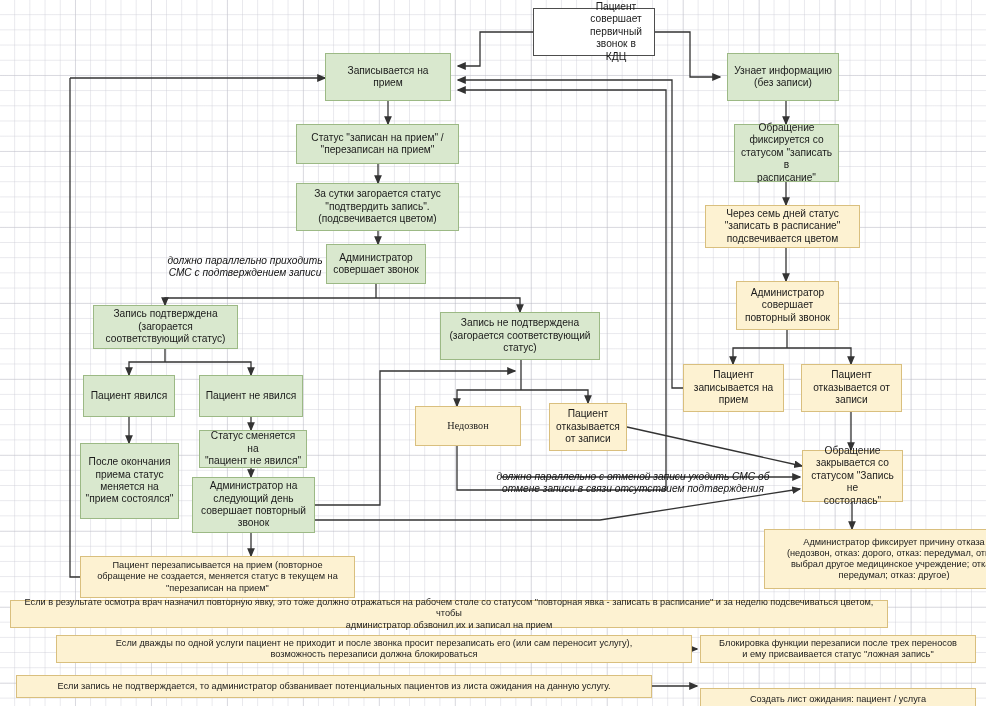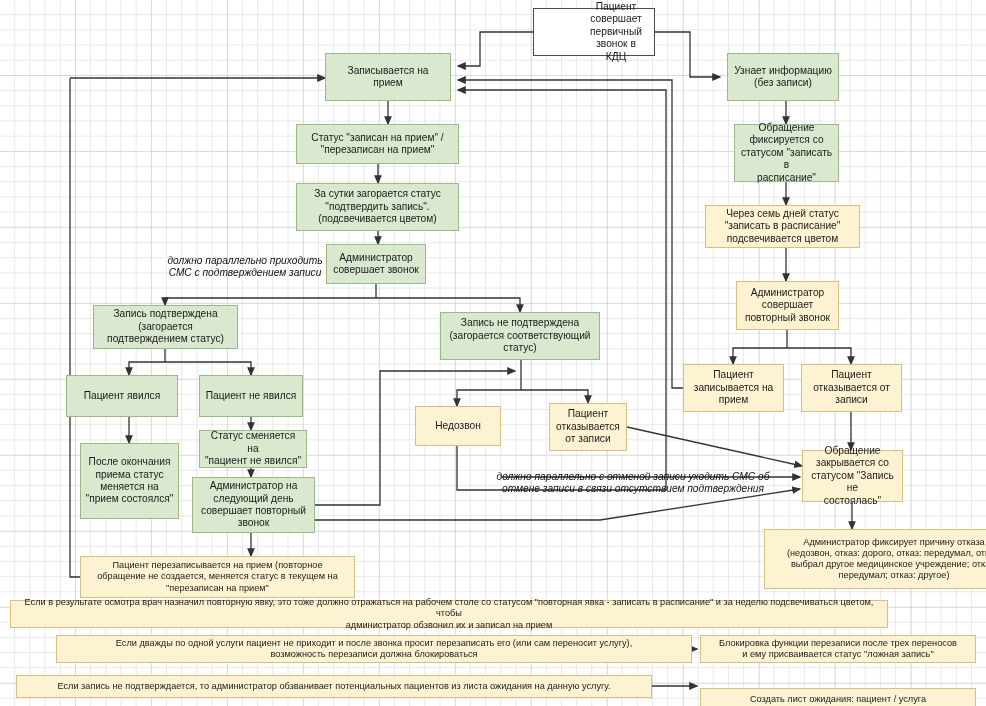--- a/index.html
+++ b/index.html
@@ -103,37 +103,37 @@
 прием</div>
       <div class="node green f10" style="left: 296px; top: 124px; width: 163px; height: 40px;">Статус "записан на прием" /
 "перезаписан на прием"</div>
       <div class="node green f10" style="left: 296px; top: 183px; width: 163px; height: 48px;">За сутки загорается статус
 "подтвердить запись".
 (подсвечивается цветом)</div>
       <div class="node green f10" style="left: 326px; top: 244px; width: 100px; height: 40px;">Администратор
 совершает звонок</div>
       <div class="node green f10" style="left: 93px; top: 305px; width: 145px; height: 44px;">Запись подтверждена
 (загорается
-подтверждением статус)</div>
+соответствующий статус)</div>
       <div class="node green f10" style="left: 440px; top: 312px; width: 160px; height: 48px;">Запись не подтверждена
 (загорается соответствующий
 статус)</div>
-      <div class="node green f10" style="left: 66px; top: 375px; width: 112px; height: 42px;">Пациент явился</div>
+      <div class="node green f10" style="left: 83px; top: 375px; width: 92px; height: 42px;">Пациент явился</div>
       <div class="node green f10" style="left: 199px; top: 375px; width: 104px; height: 42px;">Пациент не явился</div>
       <div class="node green f10" style="left: 80px; top: 443px; width: 99px; height: 76px;">После окончания
 приема статус
 меняется на
 "прием состоялся"</div>
       <div class="node green f10" style="left: 199px; top: 430px; width: 108px; height: 38px;">Статус сменяется на
 "пациент не явился"</div>
       <div class="node green f10" style="left: 192px; top: 477px; width: 123px; height: 56px;">Администратор на
 следующий день
 совершает повторный
 звонок</div>
-      <div class="node cream f10" style="left: 415px; top: 406px; width: 86px; height: 40px;">Недозвон</div>
+      <div class="node cream f10" style="left: 415px; top: 406px; width: 106px; height: 40px; font-family: Liberation Serif, serif;">Недозвон</div>
       <div class="node cream f10" style="left: 549px; top: 403px; width: 78px; height: 48px;">Пациент
 отказывается
 от записи</div>
       <div class="node green f10" style="left: 727px; top: 53px; width: 112px; height: 48px;">Узнает информацию
 (без записи)</div>
       <div class="node green f10" style="left: 734px; top: 124px; width: 105px; height: 58px;">Обращение
 фиксируется со
 статусом "записать в
 расписание"</div>
       <div class="node cream f10" style="left: 705px; top: 205px; width: 155px; height: 43px;">Через семь дней статус

